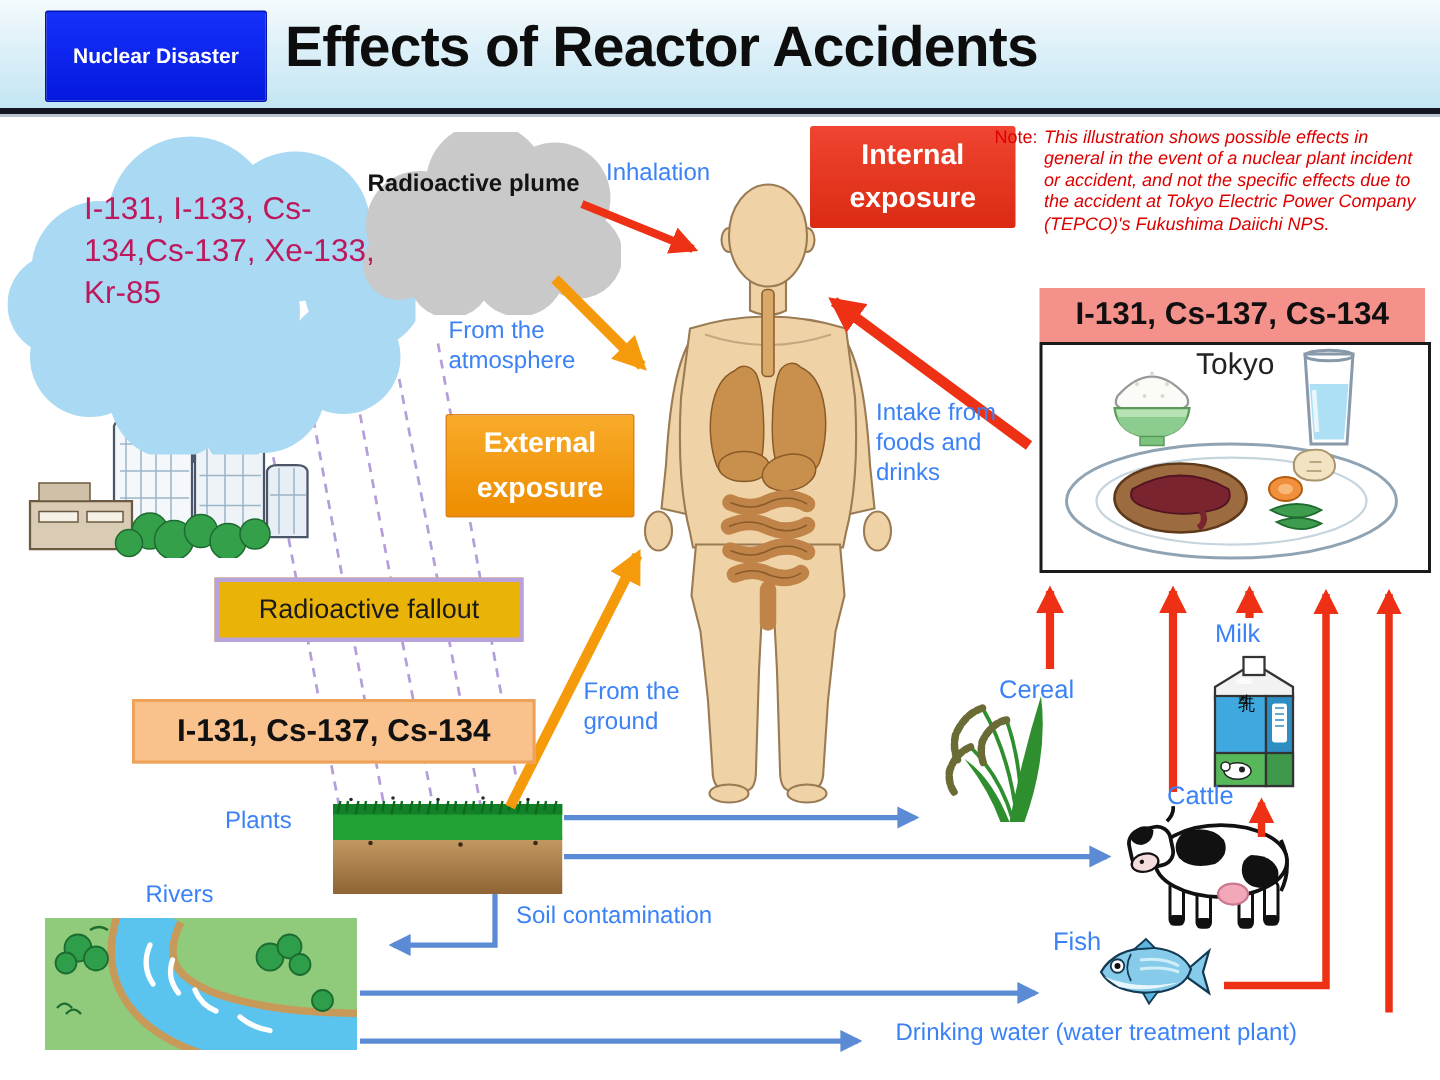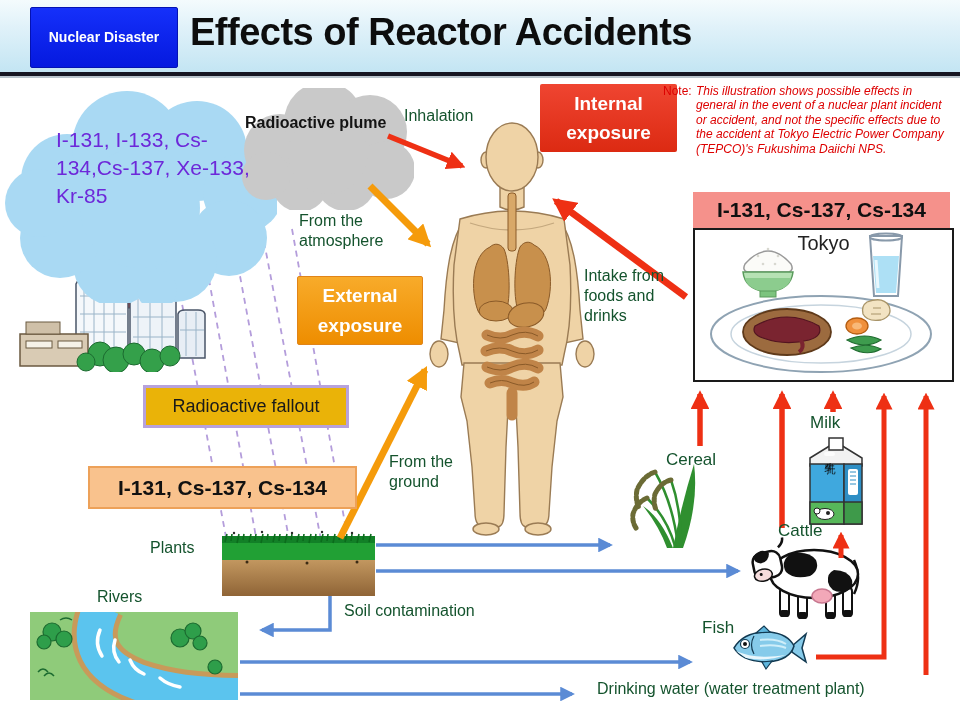--- a/index.html
+++ b/index.html
@@ -11,21 +11,21 @@
   
   #header-band{left:0;top:0;width:960px;height:72px;
     background:linear-gradient(180deg,#f4fbfd 0%,#dff1f9 40%,#c3e5f3 100%);z-index:5;}
   #header-rule{left:0;top:72px;width:960px;height:4px;background:#161622;z-index:6;}
   #header-rule2{left:0;top:76px;width:960px;height:2px;background:#b9c4cc;z-index:6;}
   #badge{left:30px;top:7px;width:146px;height:59px;background:linear-gradient(180deg,#1530fa,#0519df);
     border:1px solid #0412b2;color:#fff;font-weight:bold;font-size:14px;line-height:1.3;
     display:flex;align-items:center;justify-content:center;text-align:left;z-index:7;border-radius:2px;}
   #title{left:190px;top:11px;font-size:38px;font-weight:bold;color:#0d0d0d;letter-spacing:-.5px;z-index:7;}
   
-  .lbl{color:#14532d;font-size:16px;line-height:1.25;z-index:40;}
+  .lbl{color:#3b82f6;font-size:16px;line-height:1.25;z-index:40;}
   .big{font-size:17px;}
   
   .whitebold{color:#fff;font-weight:bold;font-size:19px;line-height:1.55;text-align:center;
     display:flex;align-items:center;justify-content:center;z-index:40;}
   #internal-box{left:540px;top:84px;width:137px;height:68px;
     background:linear-gradient(180deg,#ef4531,#dc2a12);border-radius:2px;}
   #external-box{left:297px;top:276px;width:124px;height:67px;
     background:linear-gradient(180deg,#f8ab2a,#ee8d00);border:1px solid #e18418;border-radius:2px;}
   #fallout-box{left:143px;top:385px;width:200px;height:37px;background:#eab308;border:3px solid #b7a2dc;
     display:flex;align-items:center;justify-content:center;font-size:18px;color:#1a1a1a;z-index:40;}
@@ -34,21 +34,21 @@
   
   #note{left:663px;top:84px;width:294px;display:flex;color:#dd0000;font-size:12px;line-height:1.2;z-index:40;}
   #note .p{width:33px;flex:none;}
   #note .b{width:256px;font-style:italic;}
   
   #foods-header{left:693px;top:192px;width:257px;height:36px;background:#f5918b;
     display:flex;align-items:center;justify-content:center;font-size:21px;font-weight:bold;color:#101010;z-index:30;}
   #foods-body{left:693px;top:228px;width:257px;height:150px;background:#fff;border:2px solid #1a1a1a;z-index:30;}
   #foods-label{position:absolute;left:0;top:2px;width:100%;text-align:center;font-size:20px;color:#222;}
   
-  #cloud-iso-text{left:56px;top:126px;width:212px;font-size:21px;color:#6d28d9;line-height:1.33;z-index:12;}
+  #cloud-iso-text{left:56px;top:126px;width:212px;font-size:21px;color:#be185d;line-height:1.33;z-index:12;}
   #plume-text{left:245px;top:112px;width:156px;font-size:16px;font-weight:bold;
     color:#141414;line-height:1.4;z-index:12;}
   
   #milk-kanji{left:824px;top:452px;writing-mode:vertical-rl;text-orientation:upright;
     font-size:11px;color:#0a0a0a;background:rgba(255,255,255,.75);padding:1px 0;border-radius:2px;
     line-height:1;z-index:25;letter-spacing:1px;}
   svg{display:block;}
 </style>
 </head>
 <body>

